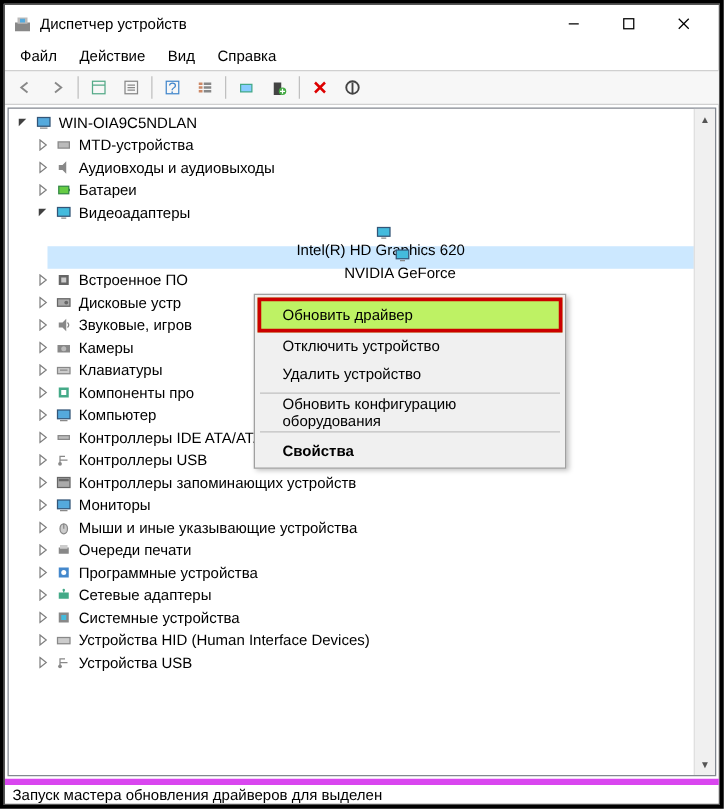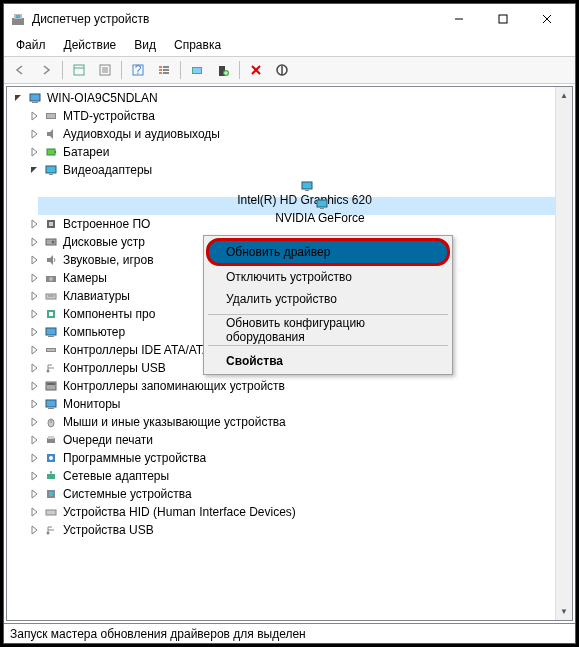--- a/index.html
+++ b/index.html
@@ -19,24 +19,24 @@
     .tree-row { display: flex; align-items: center; height: 18px; white-space: nowrap; cursor: default; }
     .tree-row.selected { background: #cce8ff; margin-left: 31px; }
     .expander { width: 14px; height: 14px; display: flex; align-items: center; justify-content: center; color: #666; font-size: 10px; cursor: default; }
     .node-icon { width: 16px; height: 16px; margin: 0 4px 0 2px; display: flex; align-items: center; justify-content: center; }
     .node-label { padding-right: 6px; }
     .indent0 { padding-left: 4px; }
     .indent1 { padding-left: 20px; }
     .indent2 { padding-left: 36px; flex-direction: column; }
     .context-menu { position: absolute; left: 196px; top: 148px; width: 250px; background: #f0f0f0; border: 1px solid #a0a0a0; box-shadow: 2px 2px 4px rgba(0,0,0,0.25); padding: 2px; z-index: 10; }
     .ctx-item { height: 22px; display: flex; align-items: center; padding: 0 20px; cursor: default; }
-    .ctx-item.highlight { background: #0369a1; border: 3px solid #c00; border-radius: 13px; padding: 0 17px; height: 28px; font-weight: 400; }
+    .ctx-item.highlight { background: #bef264; border: 3px solid #c00; border-radius: 0; padding: 0 17px; height: 28px; font-weight: 400; }
     .ctx-item.bold { font-weight: bold; }
     .ctx-sep { height: 1px; background: #c0c0c0; margin: 4px 2px; }
-    .statusbar { height: 20px; border-top: 1px solid #d946ef; padding: 2px 6px; display: flex; align-items: center; font-size: 12px; }
+    .statusbar { height: 20px; border-top: 5px solid #d946ef; padding: 2px 6px; display: flex; align-items: center; font-size: 12px; }
     .scrollbar-v { position: absolute; right: 0; top: 0; bottom: 0; width: 17px; background: #f0f0f0; border-left: 1px solid #e0e0e0; }
     .sb-btn { height: 17px; display: flex; align-items: center; justify-content: center; font-size: 8px; color: #555; background: #f0f0f0; }
     
     svg { display: block; }
   </style>
 </head>
 <body>
 
 <div class="window">
 

